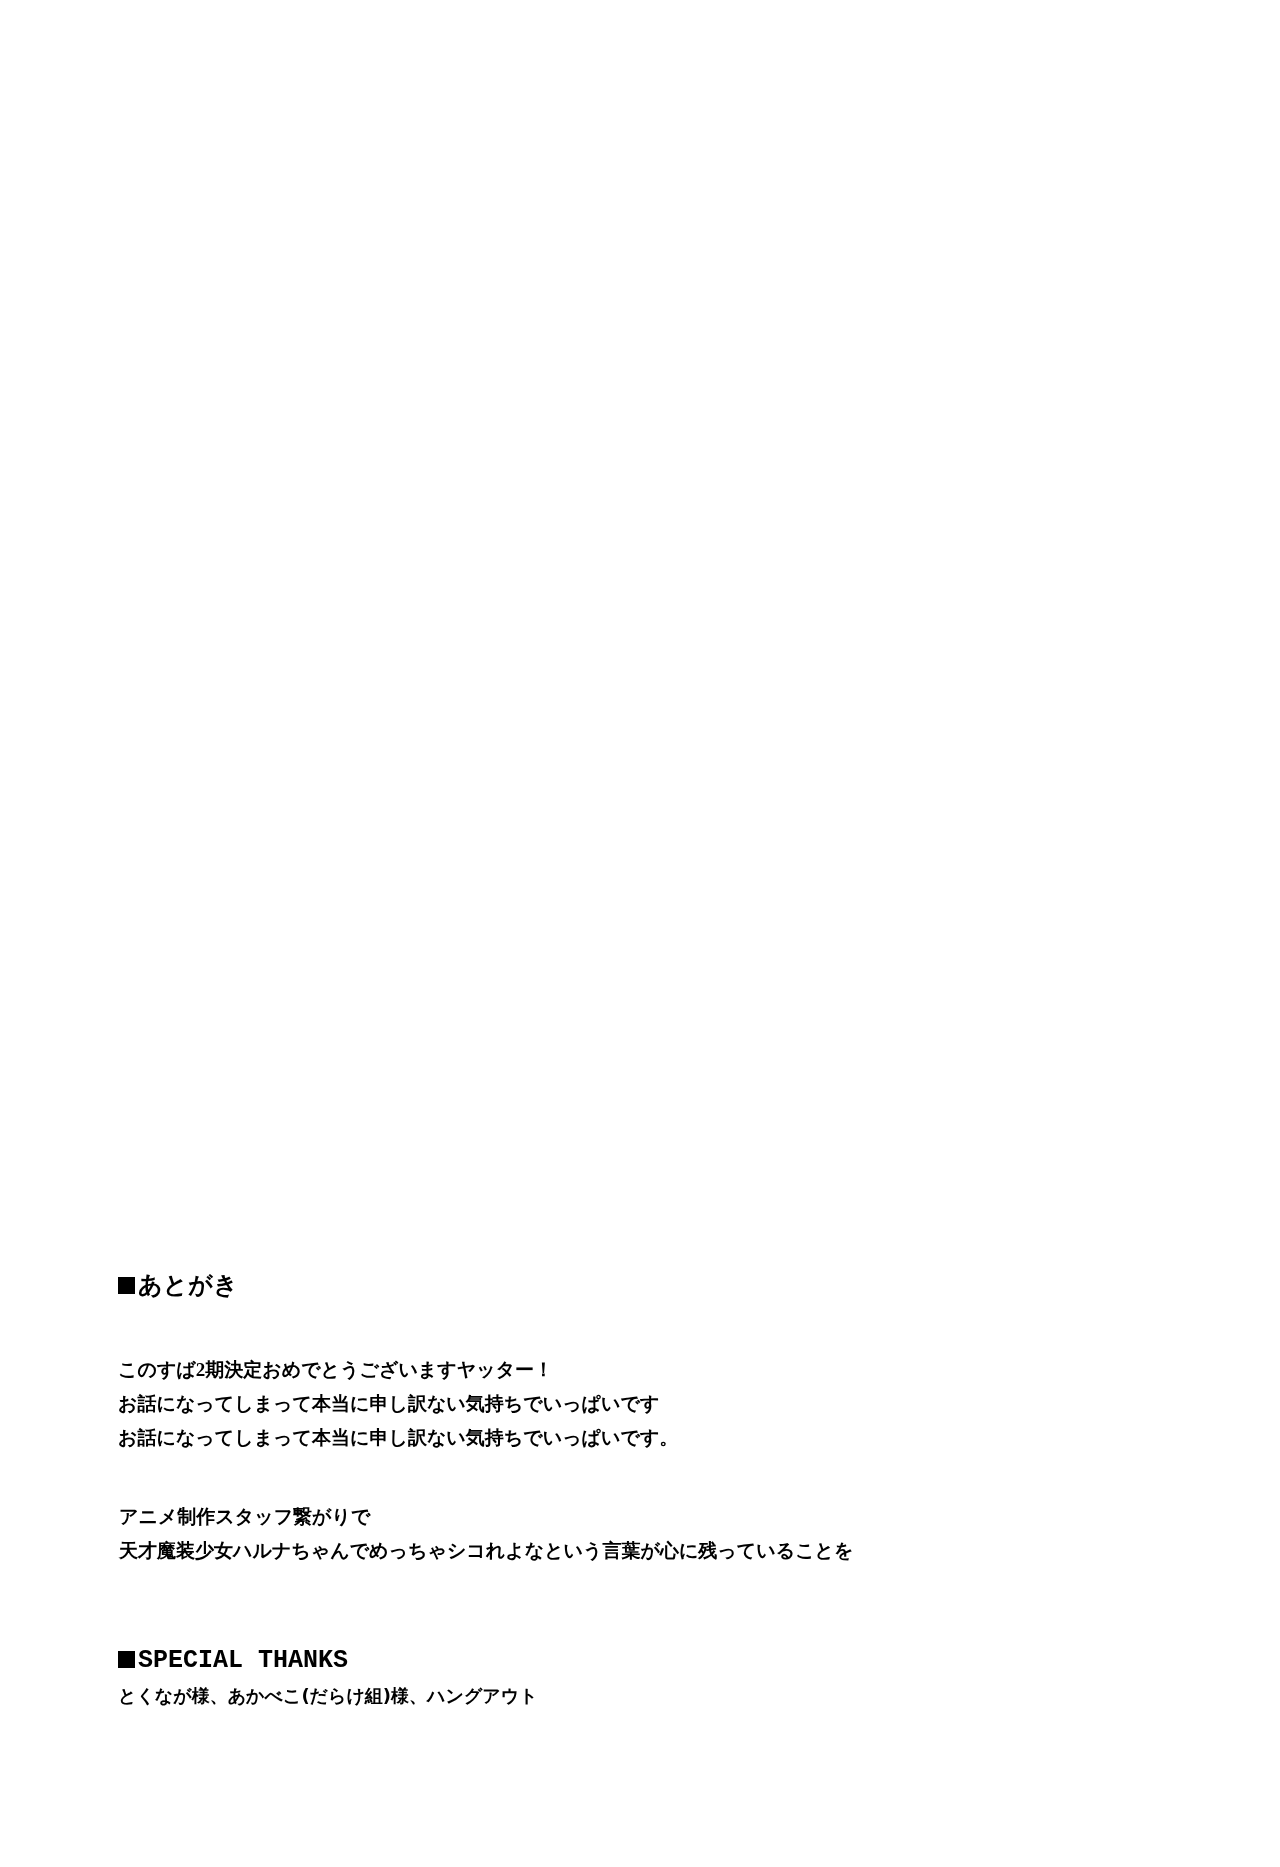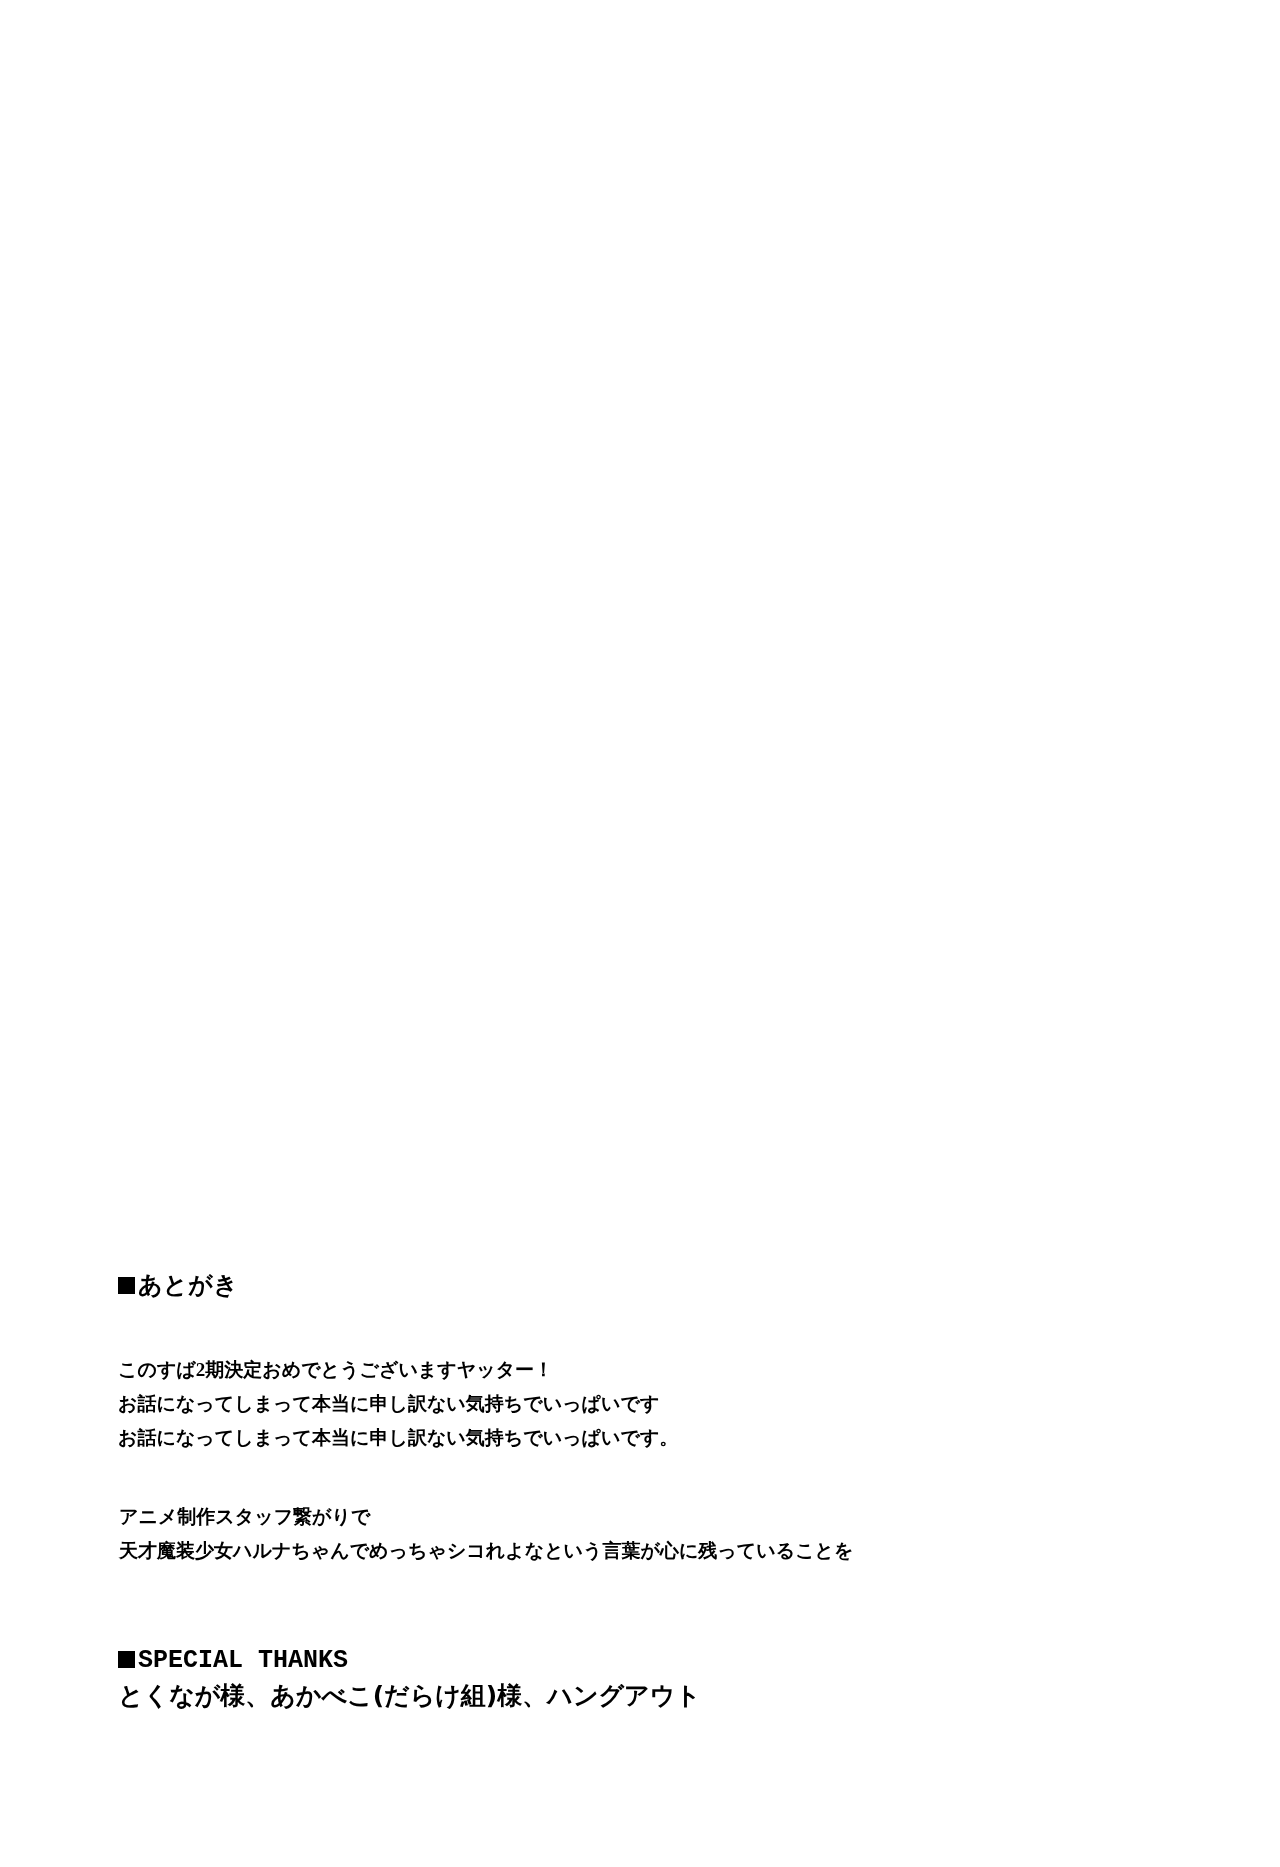--- a/index.html
+++ b/index.html
@@ -73,21 +73,21 @@
     font-size: 25px;
     font-weight: 700;
     line-height: 28px;
     white-space: nowrap;
   }
   .thanks-line {
     position: absolute;
     left: 0;
     top: 409px;
     font-family: "DejaVu Sans", sans-serif;
-    font-size: 25px;
+    font-size: 18px;
     font-weight: 700;
     line-height: 30px;
     white-space: nowrap;
   }
   .line {
     display: block;
   }
 </style>
 </head>
 <body>

